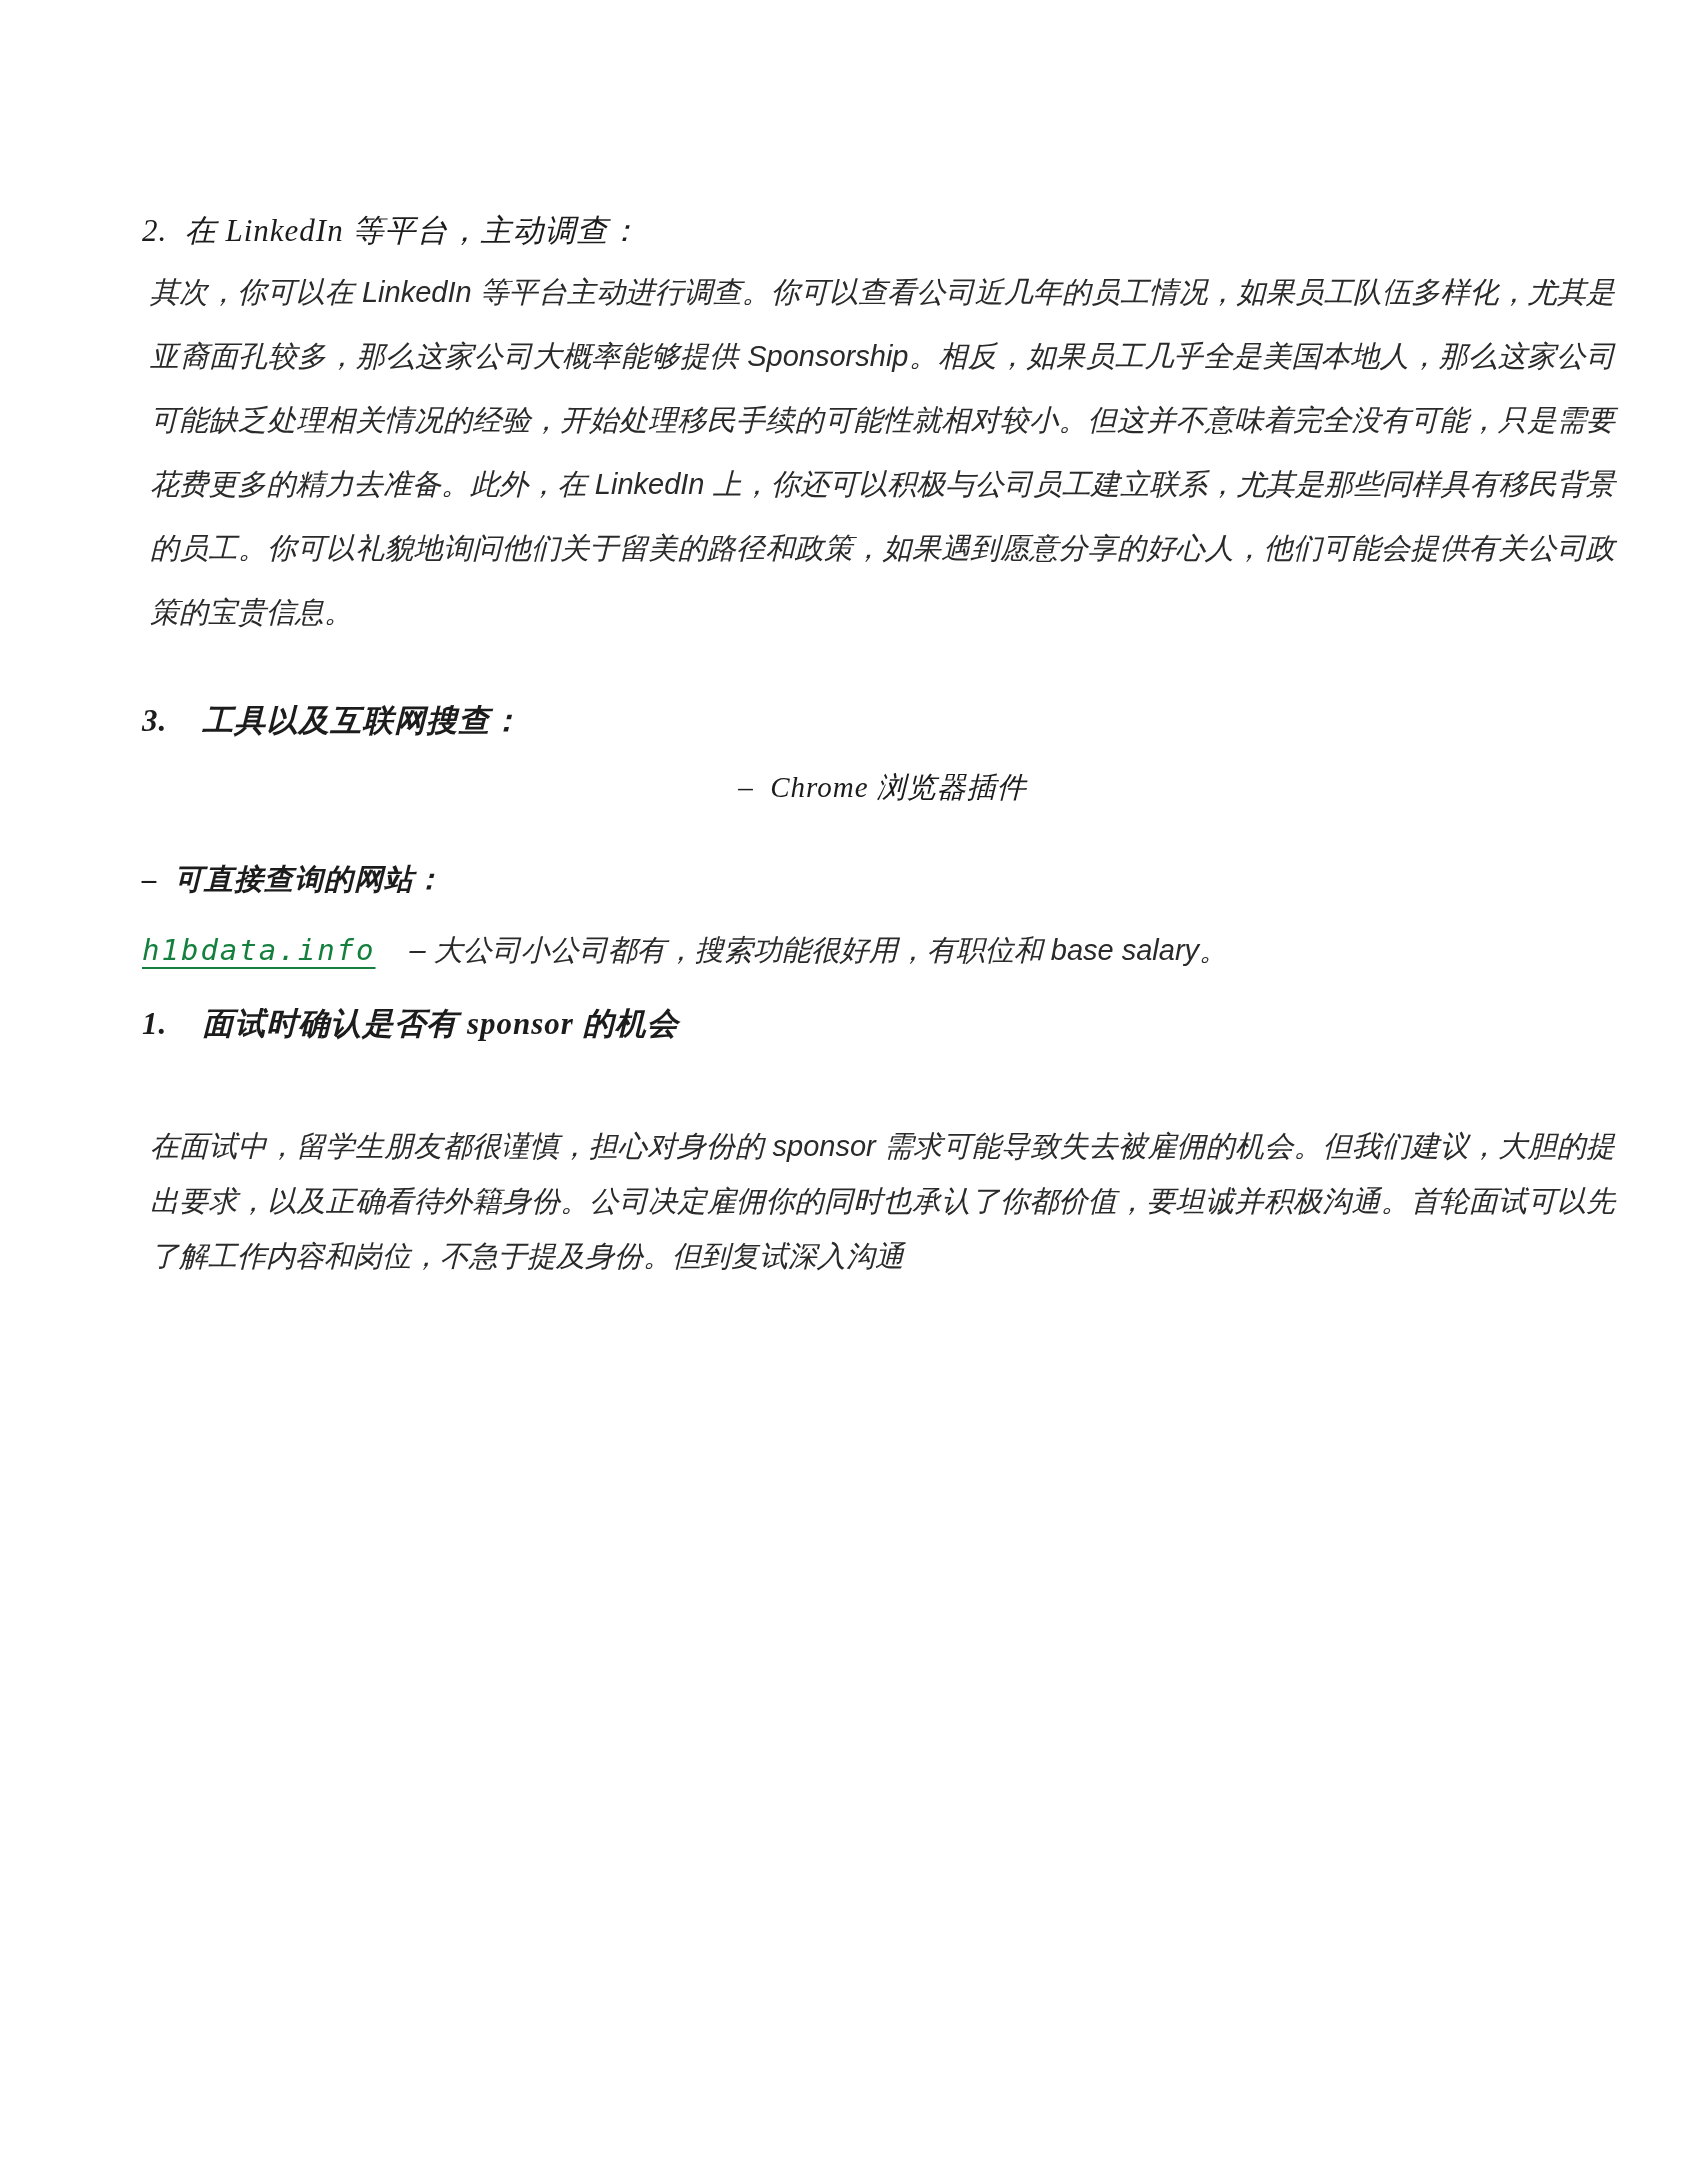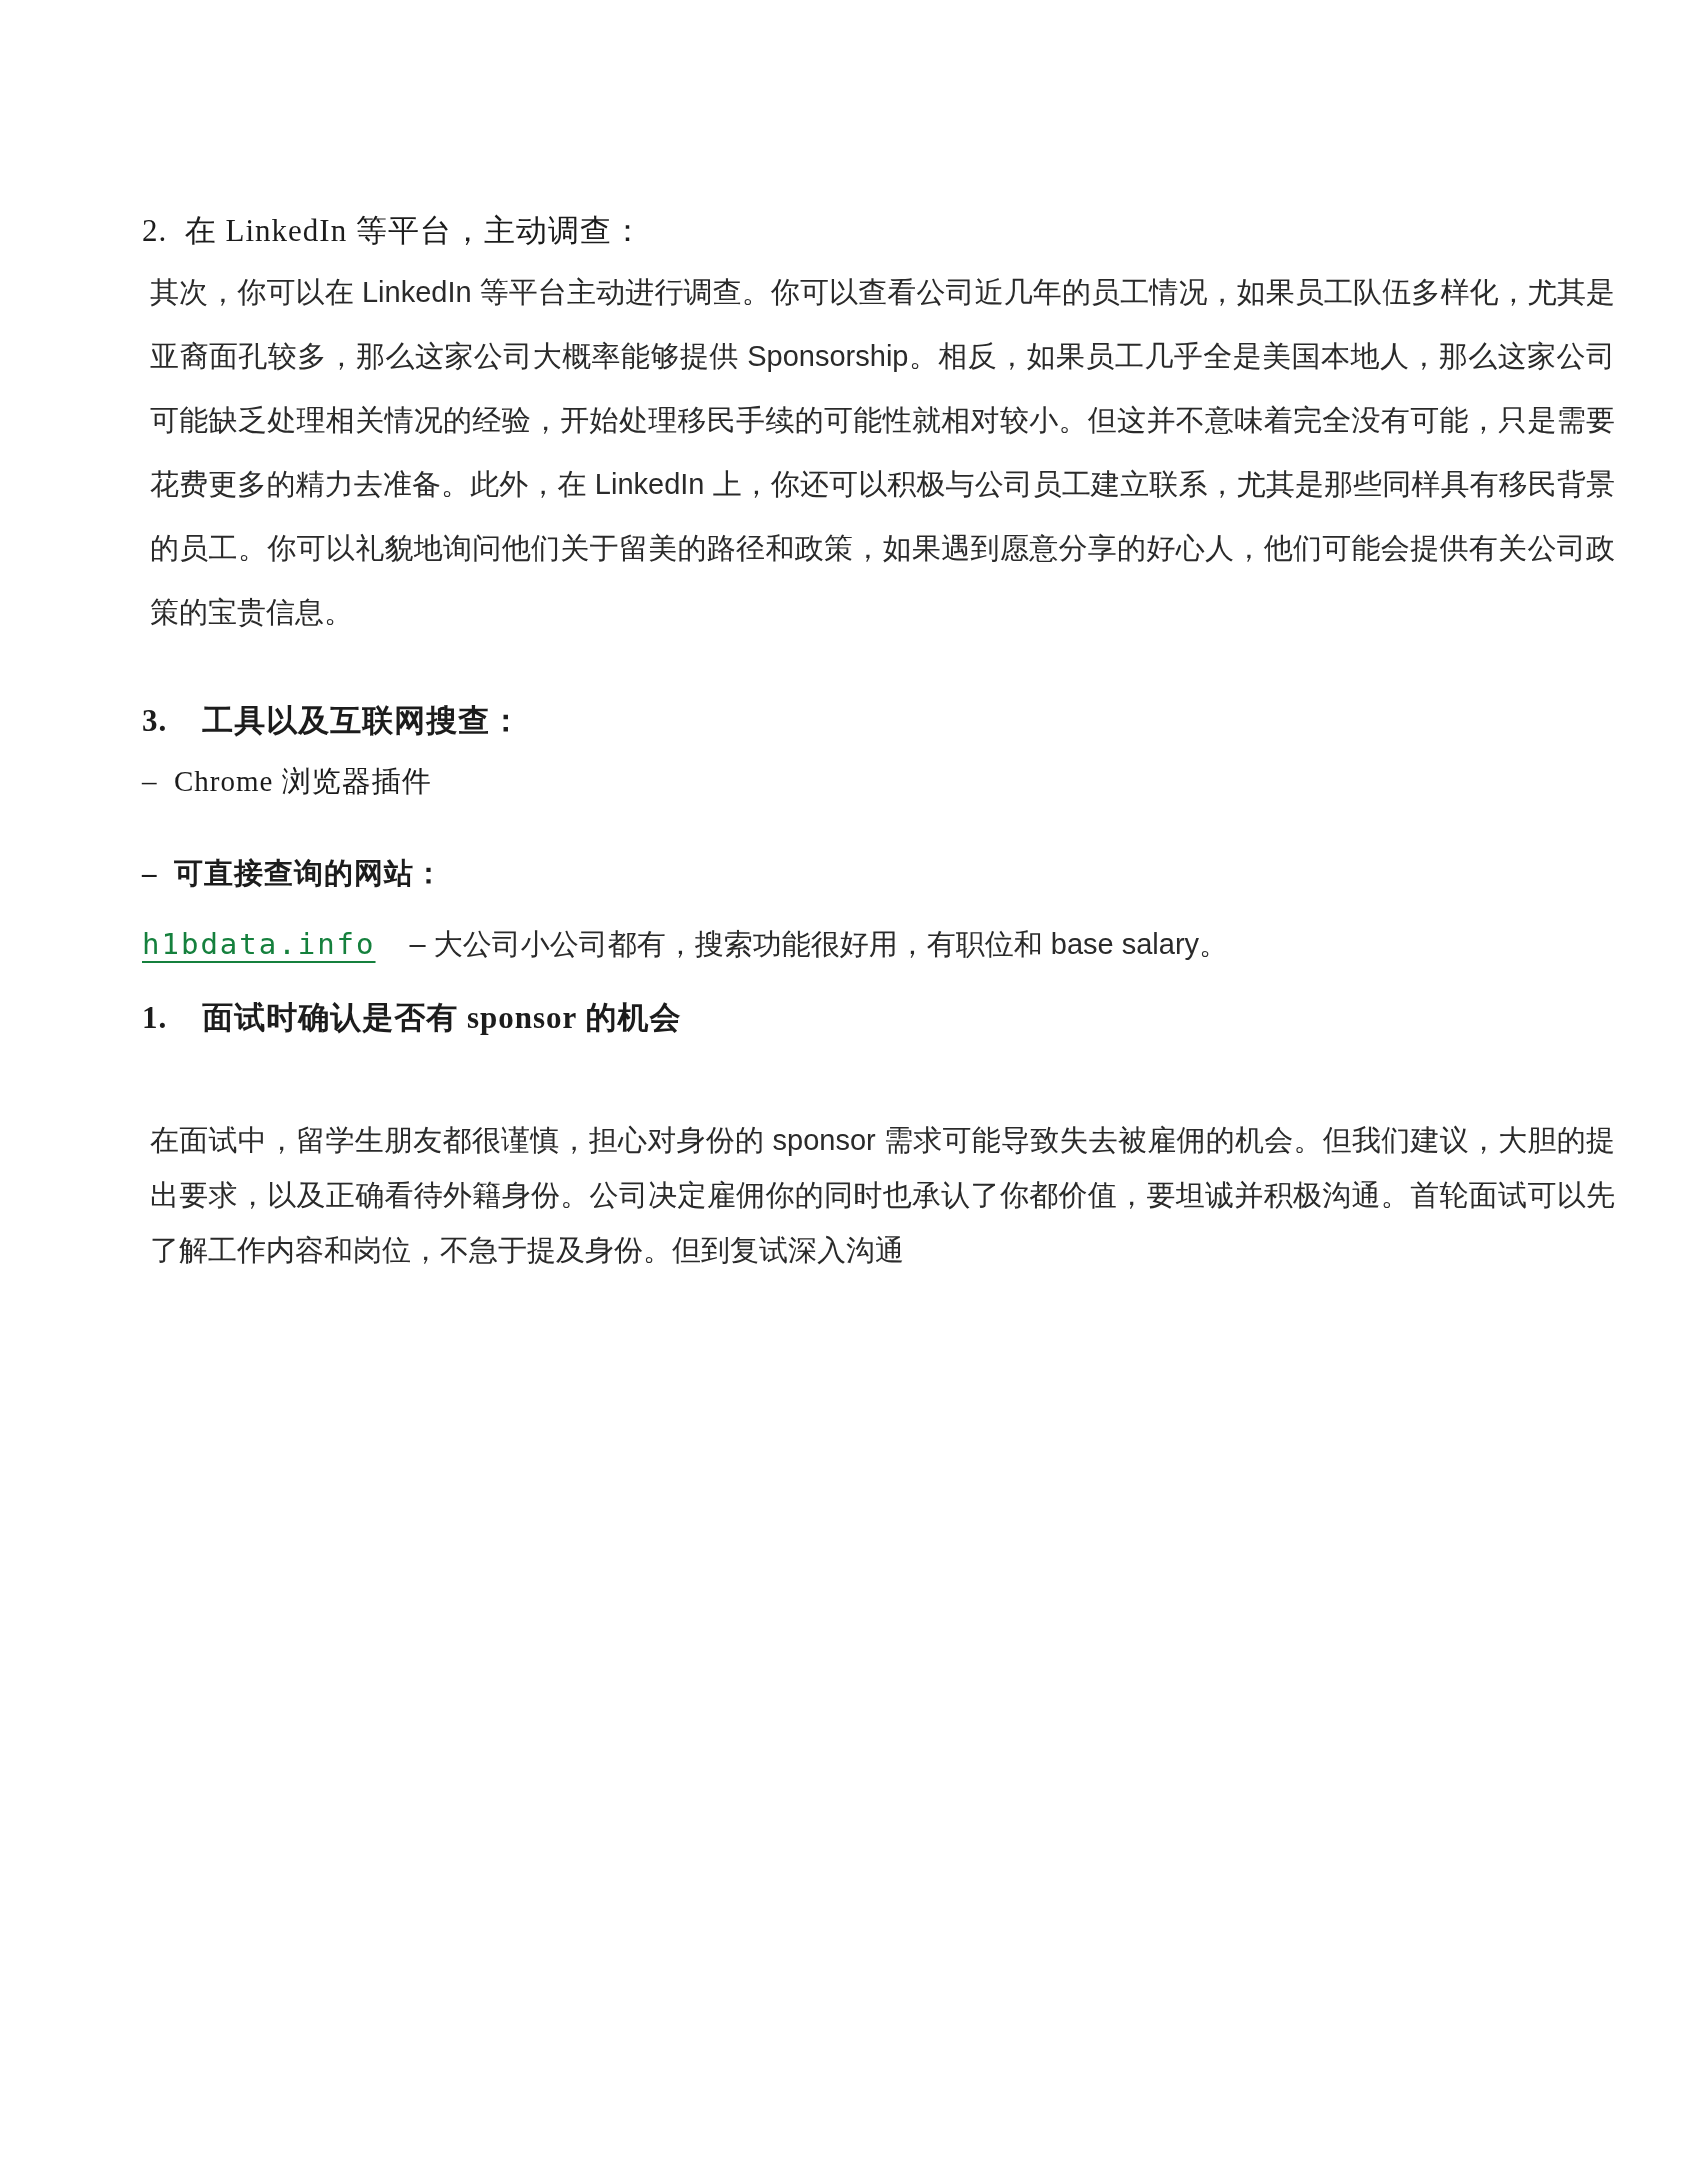--- a/index.html
+++ b/index.html
@@ -6,20 +6,21 @@
   .page {
     position: relative;
     width: 1683px;
     height: 2141px;
     margin: 0 auto;
     background: #ffffff;
     box-sizing: border-box;
     padding: 210px 60px 0 142px;
     color: #262626;
     overflow: hidden;
+    font-style: italic;
   }
   
   .h-num {
     font-family: "Liberation Serif", "DejaVu Serif", serif;
     font-size: 31px;
     font-weight: 400;
     color: #1c1c1c;
     line-height: 42px;
     margin: 0;
     letter-spacing: 1px;
@@ -58,21 +59,21 @@
     font-family: "DejaVu Sans Mono", "Liberation Mono", monospace;
     font-size: 29px;
     color: #15803d;
     text-decoration: underline;
     text-underline-offset: 7px;
     letter-spacing: 2px;
     margin-right: 34px;
     cursor: pointer;
   }
   .mt-h3      { margin-top: 56px; }
-  .mt-bullet1 { margin-top: 17px; }
+  .mt-bullet1 { margin-top: 23px; text-align: center; }
   .mt-pchrome { margin-top: 33px; }
   .mt-bullet2 { margin-top: 48px; }
   .mt-links   { margin-top: 16px; }
   .mt-link2   { margin-top: 8px;  }
   .mt-h4      { margin-top: 20px; }
   .mt-plast   { margin-top: 74px; }
 </style>
 </head>
 <body>
 

